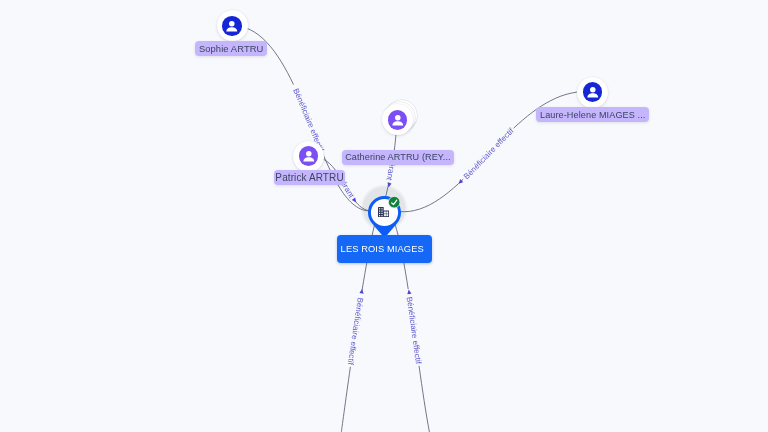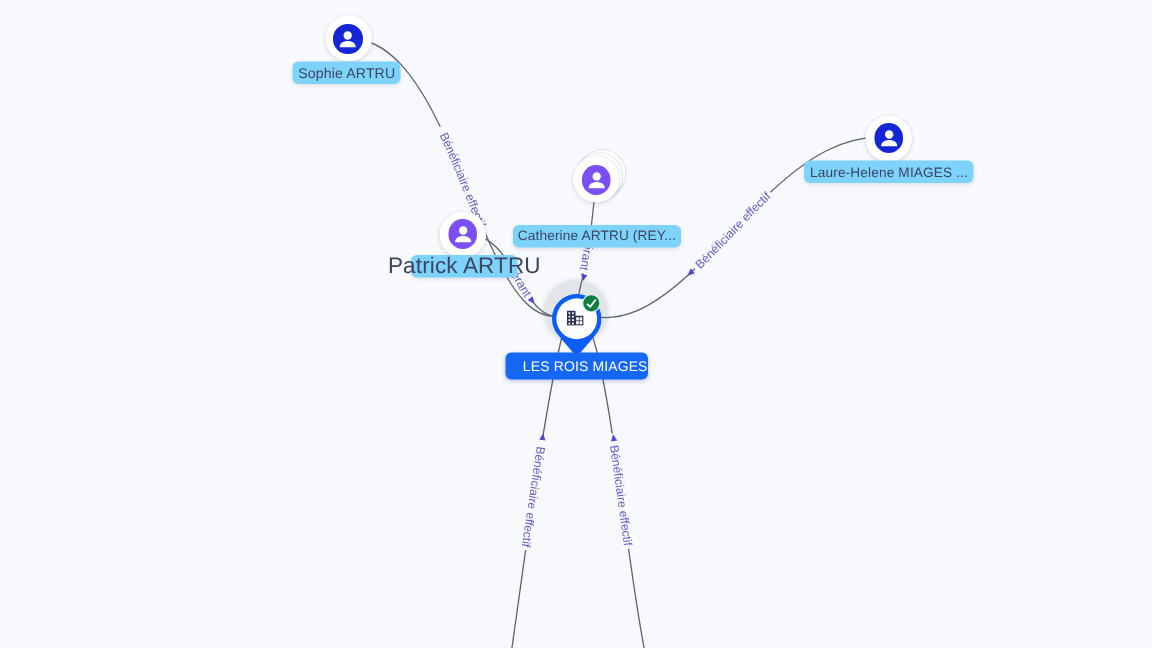--- a/index.html
+++ b/index.html
@@ -10,21 +10,21 @@
   .layer{filter:opacity(1);}
   svg.layer{position:absolute;left:0;top:0;width:768px;height:432px;overflow:visible;}
   svg text{paint-order:stroke fill;}
   .node{position:absolute;}
   .halo{position:absolute;border-radius:50%;
         background:radial-gradient(circle closest-side, #e2e5e8 0%, #e2e5e8 85%, rgba(226,229,232,0) 100%);}
   .disc{position:absolute;border-radius:50%;background:#fff;
         box-shadow:0 1px 3px rgba(40,50,80,.14), 0 0 0 .5px rgba(60,70,110,.06);}
   .inner{position:absolute;border-radius:50%;display:flex;align-items:center;justify-content:center;}
   .disc.back{box-shadow:0 0 0 .45px rgba(120,130,165,.25), 0 1px 2px rgba(40,50,80,.07);}
-  .pill{position:absolute;background:#7dd3fc;border-radius:4px;filter:opacity(1);
+  .pill{position:absolute;background:#c4b5fd;border-radius:4px;filter:opacity(1);
         box-shadow:0 1px 3px rgba(40,50,80,.13);
         display:flex;align-items:center;justify-content:center;
         color:#3c4460;white-space:nowrap;letter-spacing:.1px;}
   .pill.accent{background:#1568f5;color:#fff;box-shadow:0 1px 3px rgba(20,60,150,.3);}
   .glyph{display:block;}
 </style>
 </head>
 <body>
 
 <div id="stage">
@@ -101,21 +101,21 @@
         <rect x="61" y="45" width="18" height="21"></rect>
           <rect x="84" y="45" width="18" height="21"></rect>
         <rect x="61" y="71" width="18" height="21"></rect>
           <rect x="84" y="71" width="18" height="21"></rect>
       </g>
     </svg>
     <svg style="position:absolute;left:5.1px;top:-11.2px;" width="12.4" height="12.4" viewBox="0 0 12.4 12.4">
       <circle cx="6.2" cy="6.2" r="5.8" fill="#11803e" stroke="#e6f3ec" stroke-width="0.8"></circle>
       <path d="M3.75 6.95 L5.5 8.55 L8.8 4.2" fill="none" stroke="#fff" stroke-width="1.2" stroke-linecap="round" stroke-linejoin="round"></path>
     </svg>
-    <div class="pill accent" style="left:-46.4px;top:28.45px;width:95.1px;height:18px;font-size:9.3px;justify-content:flex-end;padding-left:4.0px;box-sizing:border-box;">
+    <div class="pill accent" style="left:-46.4px;top:28.45px;width:95.1px;height:28px;font-size:9.3px;justify-content:flex-start;padding-left:4.0px;box-sizing:border-box;">
       <span>LES ROIS MIAGES</span>
     </div>
   </div>
 
   <div class="node" style="left:232px;top:25.9px;">
     <div class="disc" style="left:-15.5px;top:-15.5px;width:31px;height:31px;"></div>
     <div class="inner" style="left:-9.8px;top:-9.8px;width:19.6px;height:19.6px;background:#1426d6;">
       <svg class="glyph" width="19.6" height="19.6" viewBox="0 0 24 24">
         <circle cx="12" cy="9.4" r="3.4" fill="#fff"></circle>
         <path d="M5.4 19.0 C5.4 15.6 8.45 13.9 12 13.9 C15.55 13.9 18.6 15.6 18.6 19.0 Z" fill="#fff"></path>
@@ -127,21 +127,21 @@
   </div>
 
   <div class="node" style="left:308.4px;top:156.1px;">
     <div class="disc" style="left:-15.5px;top:-15.5px;width:31px;height:31px;"></div>
     <div class="inner" style="left:-9.8px;top:-9.8px;width:19.6px;height:19.6px;background:#7b4ff4;">
       <svg class="glyph" width="19.6" height="19.6" viewBox="0 0 24 24">
         <circle cx="12" cy="9.4" r="3.4" fill="#fff"></circle>
         <path d="M5.4 19.0 C5.4 15.6 8.45 13.9 12 13.9 C15.55 13.9 18.6 15.6 18.6 19.0 Z" fill="#fff"></path>
       </svg>
     </div>
-    <div class="pill" style="left:-34.1px;top:13.9px;width:70.5px;height:15px;font-size:15px;">
+    <div class="pill" style="left:-34.1px;top:13.9px;width:70.5px;height:15px;font-size:10px;">
       <span>Patrick ARTRU</span>
     </div>
   </div>
 
   <div class="node" style="left:397.6px;top:119.8px;">
     <div class="disc back" style="left:-11.5px;top:-19.5px;width:31px;height:31px;"></div>
     <div class="disc back" style="left:-13.5px;top:-17.7px;width:31px;height:31px;"></div>
     <div class="disc" style="left:-15.5px;top:-15.5px;width:31px;height:31px;"></div>
     <div class="inner" style="left:-9.8px;top:-9.8px;width:19.6px;height:19.6px;background:#7b4ff4;">
       <svg class="glyph" width="19.6" height="19.6" viewBox="0 0 24 24">

